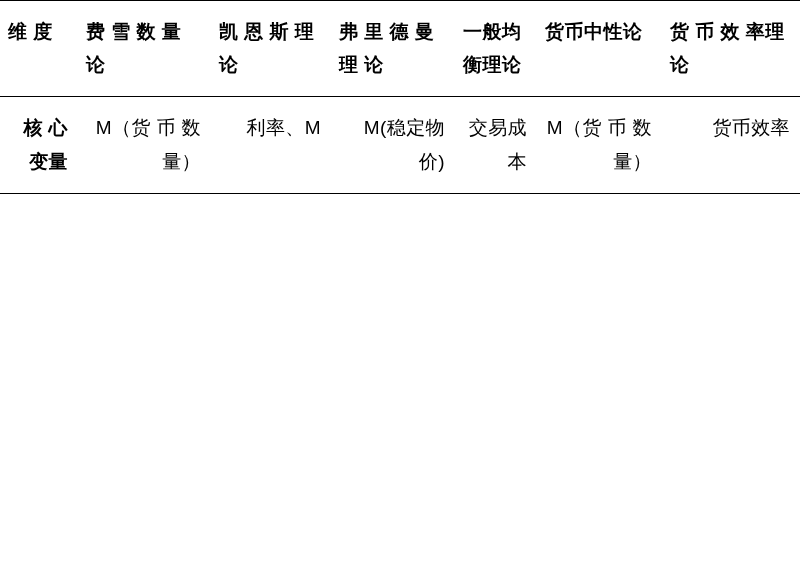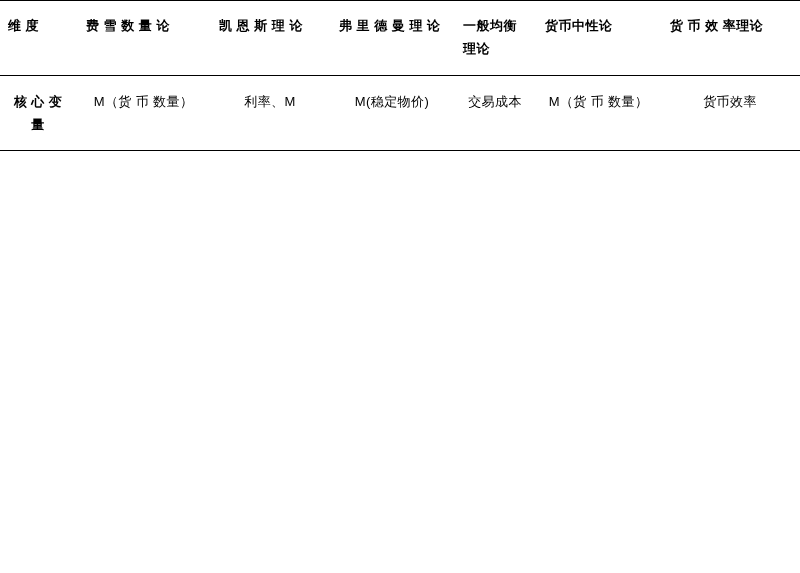--- a/index.html
+++ b/index.html
@@ -17,21 +17,21 @@
   .sheet {
     position: relative;
     width: 800px;
     height: 573px;
     box-sizing: border-box;
   }
   table.comparison {
     width: 800px;
     border-collapse: collapse;
     table-layout: fixed;
-    font-size: 13px;
+    font-size: 19px;
   }
   table.comparison col.c0 { width: 78px; }
   table.comparison col.c1 { width: 133px; }
   table.comparison col.c2 { width: 120px; }
   table.comparison col.c3 { width: 124px; }
   table.comparison col.c4 { width: 82px; }
   table.comparison col.c5 { width: 125px; }
   table.comparison col.c6 { width: 138px; }
 
   table.comparison thead th {
@@ -39,21 +39,21 @@
     border-bottom: 1.5px solid #000000;
     text-align: left;
     vertical-align: top;
     font-weight: bold;
     padding: 14px 10px 14px 8px;
     line-height: 1.75;
     letter-spacing: 0.5px;
   }
   table.comparison tbody td {
     vertical-align: top;
-    text-align: center;
+    text-align: right;
     padding: 14px 10px 14px 8px;
     line-height: 1.8;
     letter-spacing: 0.4px;
   }
   table.comparison tbody tr:last-child td {
     border-bottom: 1.5px solid #000000;
   }
   td.rowhead {
     font-weight: bold;
     letter-spacing: 1.2px;

